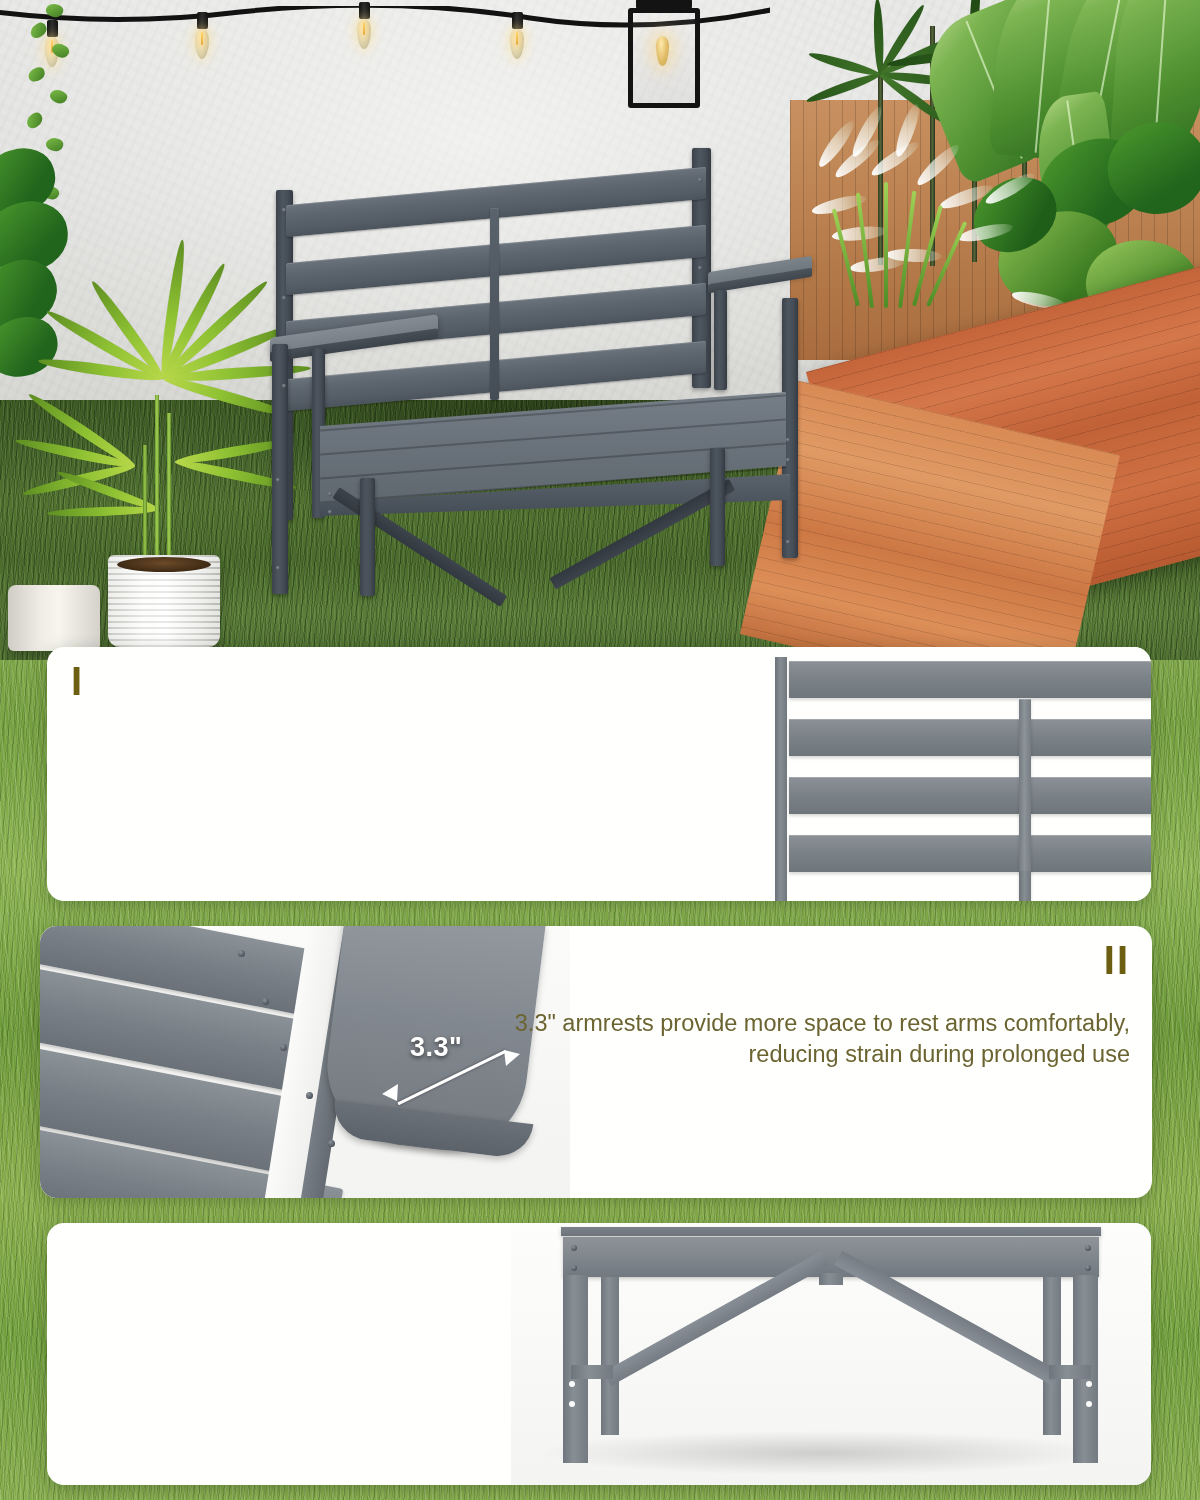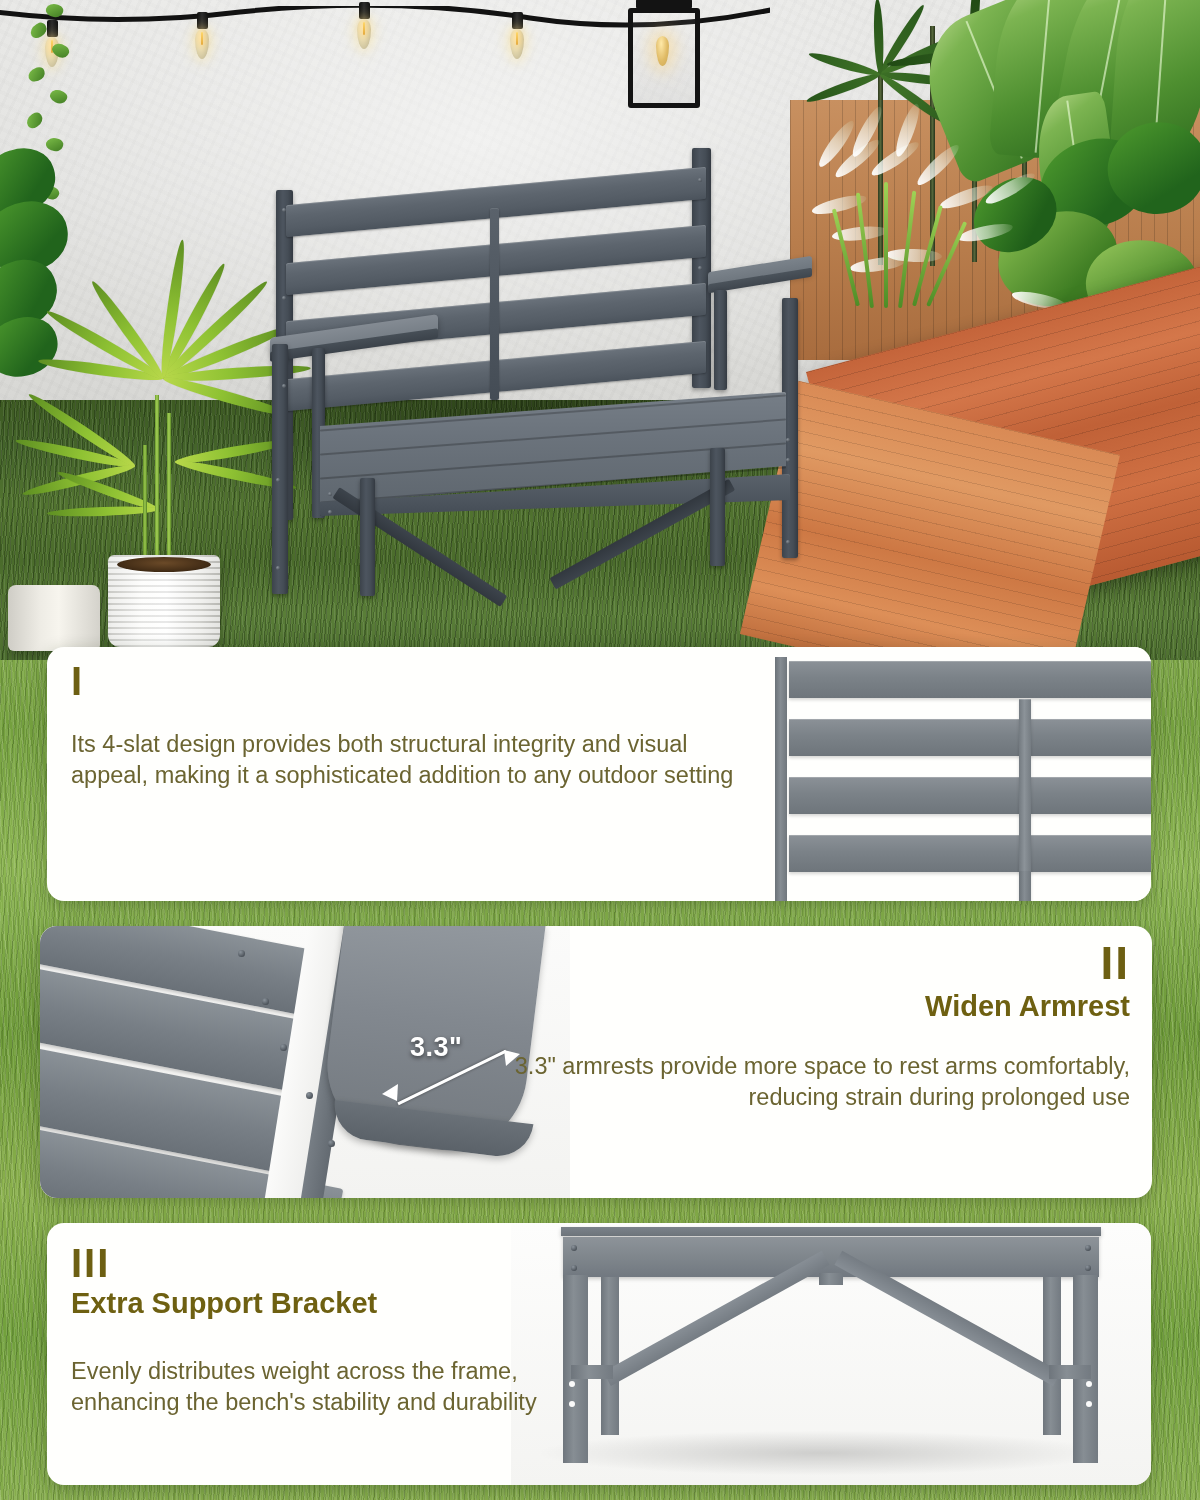--- a/index.html
+++ b/index.html
@@ -162,21 +162,21 @@
   .body{ color:#6b6431; line-height:1.33; }
 
   
   .c1-txt{ position:absolute; left:24px; top:14px; width:700px; }
   .c1-num{ font-size:40px; }
   .c1-ttl{ font-size:29px; margin-top:6px; }
   .c1-body{ font-size:23.5px; margin-top:28px; }
 
   
   .c2-txt{ position:absolute; right:22px; top:14px; width:630px; text-align:right; }
-  .c2-num{ font-size:46px; }
+  .c2-num{ font-size:40px; }
   .c2-ttl{ font-size:29px; margin-top:5px; }
   .c2-body{ font-size:23.5px; margin-top:28px; }
 
   
   .c3-txt{ position:absolute; left:24px; top:20px; width:520px; }
   .c3-num{ font-size:40px; }
   .c3-ttl{ font-size:29px; margin-top:5px; }
   .c3-body{ font-size:23.5px; margin-top:36px; }
 
   
@@ -447,21 +447,20 @@
     <div class="br-slat" style="top:72px"></div>
     <div class="br-slat" style="top:130px"></div>
     <div class="br-slat" style="top:188px"></div>
     <div class="br-slat" style="left:258px;top:52px;width:12px;height:202px;
       background:linear-gradient(90deg,#737a80,#8c9399 45%,#757c82);"></div>
     <div class="br-post" style="left:258px;top:224px;height:30px"></div>
   </div>
 
   <div class="c1-txt">
     <div class="num c1-num">I</div>
-    <div class="body c1-body">Its 4-slat design provides both structural integrity and visual appeal, making it a sophisticated addition to any outdoor setting</div>
   </div>
 </div>
 
 <div class="card" id="card2">
 
   <div class="inset2">
 
     <div class="ar-seat" style="left:-40px;top:-6px;width:310px;height:66px;transform:rotate(11deg)"></div>
     <div class="ar-seat" style="left:-52px;top:66px;width:330px;height:72px;transform:rotate(11deg)"></div>
     <div class="ar-seat" style="left:-60px;top:146px;width:350px;height:76px;transform:rotate(11deg)"></div>
@@ -487,21 +486,20 @@
 
     <div class="screw" style="left:198px;top:24px;width:7px;height:7px"></div>
     <div class="screw" style="left:222px;top:72px;width:7px;height:7px"></div>
     <div class="screw" style="left:240px;top:118px;width:7px;height:7px"></div>
     <div class="screw" style="left:266px;top:166px;width:7px;height:7px"></div>
     <div class="screw" style="left:288px;top:214px;width:7px;height:7px"></div>
   </div>
 
   <div class="c2-txt">
     <div class="num c2-num">II</div>
-    <div class="ttl c2-ttl">Widen Armrest</div>
     <div class="body c2-body">3.3" armrests provide more space to rest arms comfortably, reducing strain during prolonged use</div>
   </div>
 </div>
 
 <div class="card" id="card3">
 
   <div class="inset3">
     <div class="sb-shadow" style="left:30px;top:208px;width:560px;height:44px"></div>
 
     <div class="sb-apron" style="left:50px;top:4px;width:540px;height:9px;
@@ -527,18 +525,13 @@
     <div class="screw" style="left:60px;top:22px;width:6px;height:6px"></div>
     <div class="screw" style="left:60px;top:42px;width:6px;height:6px"></div>
     <div class="screw" style="left:574px;top:22px;width:6px;height:6px"></div>
     <div class="screw" style="left:574px;top:42px;width:6px;height:6px"></div>
     <div class="screw" style="left:58px;top:158px;width:6px;height:6px;background:#fafafa"></div>
     <div class="screw" style="left:58px;top:178px;width:6px;height:6px;background:#fafafa"></div>
     <div class="screw" style="left:575px;top:158px;width:6px;height:6px;background:#fafafa"></div>
     <div class="screw" style="left:575px;top:178px;width:6px;height:6px;background:#fafafa"></div>
   </div>
 
-  <div class="c3-txt">
-    <div class="num c3-num">III</div>
-    <div class="ttl c3-ttl">Extra Support Bracket</div>
-    <div class="body c3-body">Evenly distributes weight across the frame, enhancing the bench's stability and durability</div>
-  </div>
 </div>
 
 </body></html>

